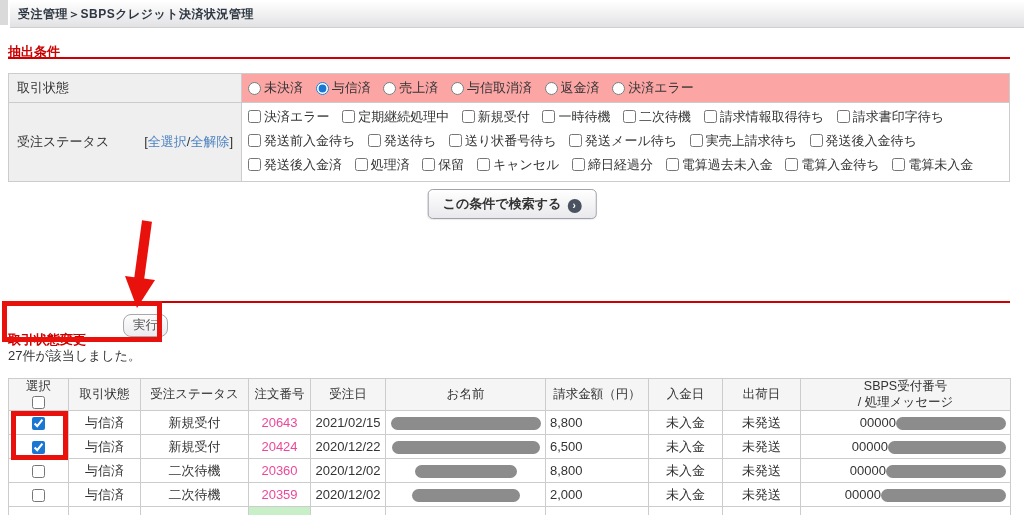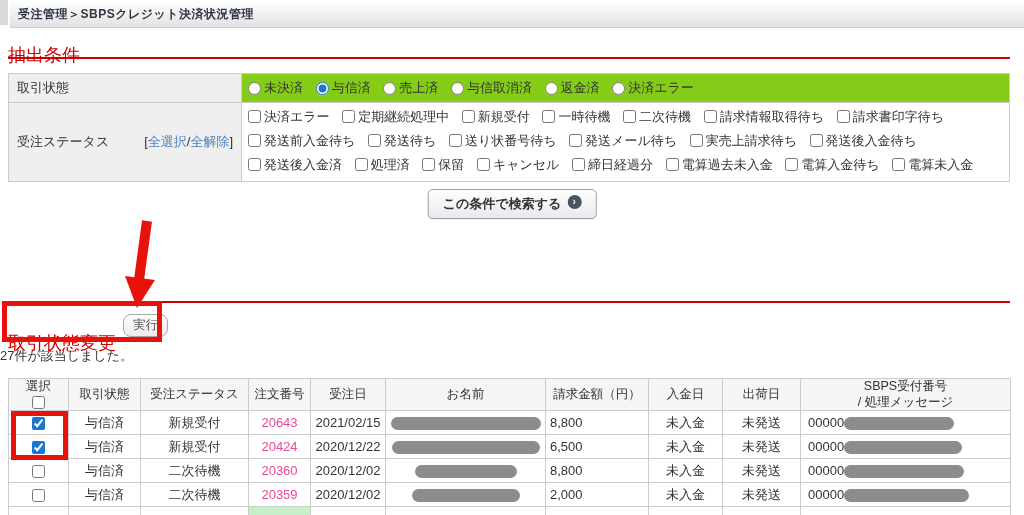--- a/index.html
+++ b/index.html
@@ -7,62 +7,62 @@
   #stage{position:relative;width:1024px;height:515px;overflow:hidden;background:#fff;}
 
   
   .left-sliver{position:absolute;left:0;top:2;width:8px;height:25px;background:#dadada;}
   .topbar{position:absolute;left:10px;top:2px;right:0;height:25px;
     background:linear-gradient(#fefefe,#e9e9eb 75%,#e2e2e4);
     border-bottom:1px solid #cfcfcf;display:flex;align-items:center;}
   .topbar .title{font-size:12px;font-weight:bold;color:#2e3742;padding-left:8px;letter-spacing:.5px;}
 
   
-  .section-title{position:absolute;left:8px;font-size:18px;font-weight:normal;color:#cc0000;}
+  .section-title{position:absolute;left:8px;font-size:13px;font-weight:bold;color:#cc0000;}
   .red-hr{position:absolute;left:8px;width:1002px;height:2px;background:#cc0000;}
 
   
   .ftable{position:absolute;left:8px;top:73px;width:1002px;border-collapse:collapse;table-layout:fixed;font-size:13px;}
   .ftable td{border:1px solid #ccc;vertical-align:middle;}
   .ftable .lbl{width:216px;background:#efefef;padding:4px 8px;}
   .ftable .val{padding:3px 6px;}
-  .row-state .val{background:#84cc16;height:22px;}
+  .row-state .val{background:#fca5a5;height:22px;}
   .row-status .lbl{vertical-align:middle;}
   .lbl-flex{display:flex;justify-content:space-between;align-items:center;}
   .links a{color:#4a80c0;text-decoration:none;cursor:pointer;}
   .opt{display:inline-flex;align-items:center;margin-right:9px;white-space:nowrap;line-height:1.65;}
   .opt input{margin:0 3px 0 0;width:13px;height:13px;accent-color:#1976d2;}
   .chk-wrap{line-height:1.6;}
 
   
   .search-btn{position:absolute;top:189px;left:50%;transform:translateX(-50%);
-    display:inline-flex;align-items:flex-start;gap:6px;
+    display:inline-flex;align-items:flex-end;gap:6px;
     font-size:13px;font-weight:bold;color:#333;
     background:linear-gradient(#ffffff,#e9e9ed);
     border:1px solid #9fa2a8;border-radius:5px;padding:5px 14px;cursor:pointer;
     box-shadow:0 1px 1px rgba(0,0,0,.08);}
   .circle-arrow{display:inline-flex;align-items:center;justify-content:center;
     width:14px;height:14px;border-radius:50%;background:#4a5260;color:#fff;
     font-size:10px;font-weight:bold;line-height:1;}
 
   
   .action-select{position:absolute;left:11px;top:313px;width:106px;height:23px;font-size:13px;
     font-family:"Liberation Sans","DejaVu Sans",sans-serif;border:1px solid #8a8a8a;border-radius:2px;background:#fff;}
   .exec-btn{position:absolute;left:123px;top:314px;font-size:12.5px;color:#555;
     background:linear-gradient(#fdfdfd,#ececf0);border:1px solid #a8a8a8;border-radius:8px;
     padding:2px 9px;cursor:pointer;}
-  .result-count{position:absolute;left:0;top:347px;font-size:13px;}
+  .result-count{position:absolute;left:8px;top:347px;font-size:13px;}
 
   
   .dtable{position:absolute;left:8px;top:378px;width:1002px;border-collapse:collapse;table-layout:fixed;font-size:13px;}
   .dtable th,.dtable td{border:1px solid #ccc;text-align:center;padding:0 4px;overflow:hidden;}
   .dtable th{background:#f5f5f5;font-weight:normal;font-size:12.5px;height:29px;line-height:1.25;}
   .dtable td{height:23px;}
   .dtable .num{text-align:left;padding-right:7px;}
-  .dtable .sbps{text-align:left;padding-left:7px;white-space:nowrap;margin-left:44px;}
+  .dtable .sbps{text-align:right;padding-left:7px;white-space:nowrap;margin-left:44px;}
   .dtable a{color:#ec4899;text-decoration:none;cursor:pointer;}
   .sel-col{line-height:1.1;}
   .sel-col input,.rowchk{width:13px;height:13px;accent-color:#1976d2;margin:0;vertical-align:middle;}
   .pill{display:inline-block;height:13px;border-radius:7px;background:#8c8c8c;vertical-align:middle;}
   .partial td{height:9px;border-bottom:none;}
   .green-cell{background:#c9efc9;}
 
   
   .anno-rect{position:absolute;border:5px solid #e8110c;background:transparent;pointer-events:none;}
   .anno-rect.r1{left:2px;top:301px;width:150px;height:31px;}

